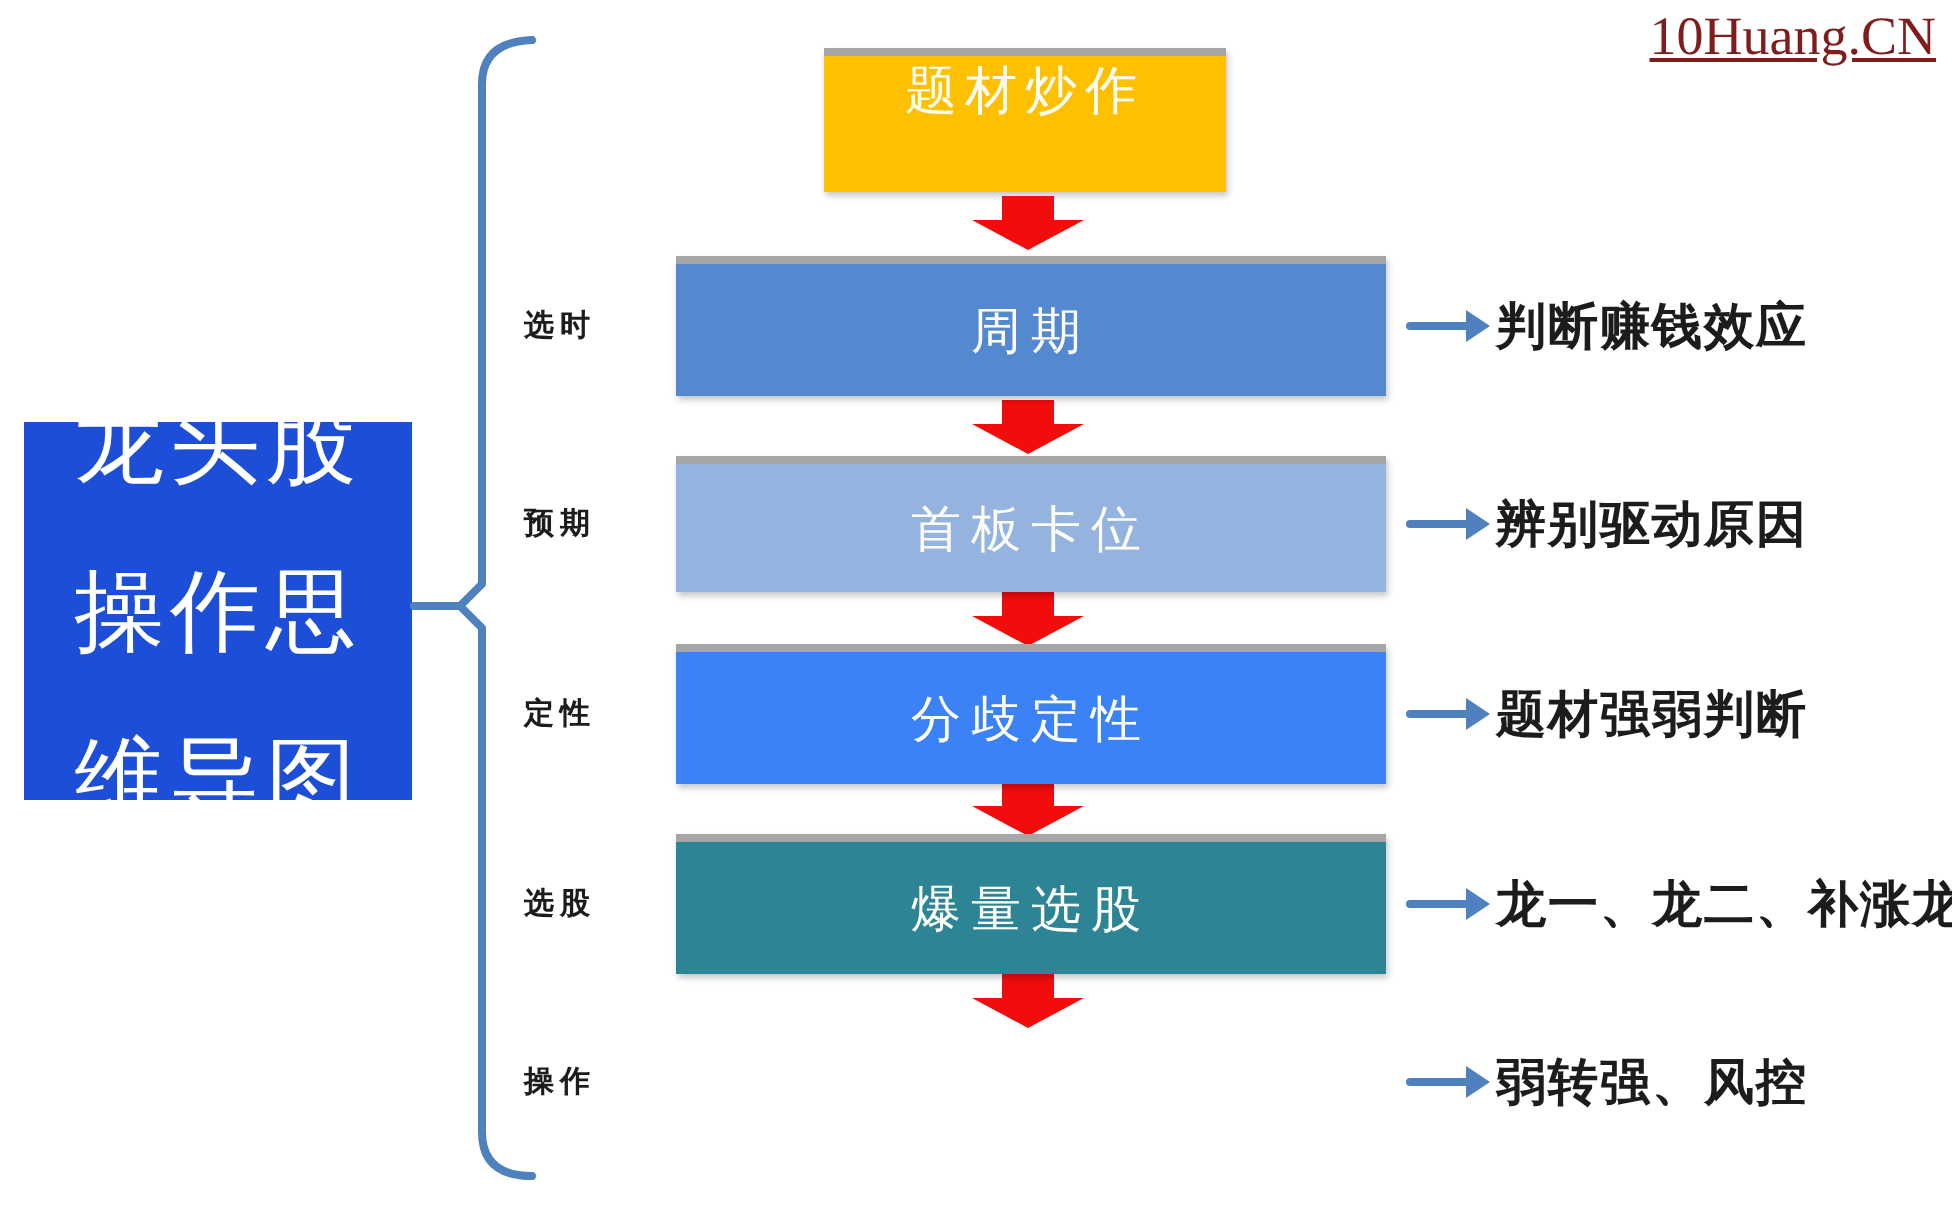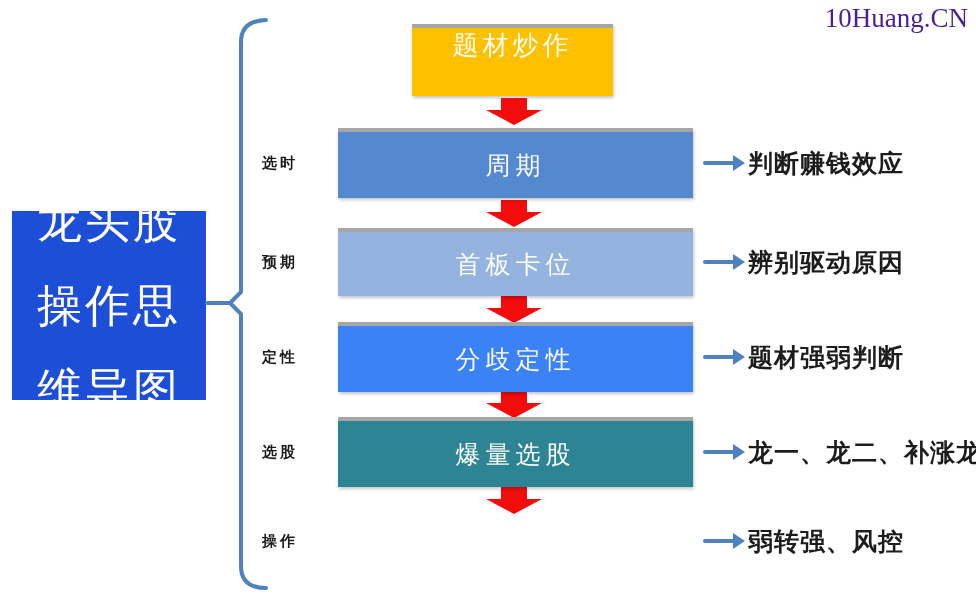--- a/index.html
+++ b/index.html
@@ -3,21 +3,21 @@
 <meta charset="utf-8">
 <style>
   html,body{margin:0;padding:0;background:#ffffff;}
   #stage{
     position:relative;width:976px;height:607px;background:#ffffff;overflow:hidden;
     font-family:"Liberation Sans",sans-serif;
   }
   
   .watermark{
     position:absolute;top:3px;right:8px;
-    font-family:"Liberation Serif",serif;font-size:27px;color:#4c1d95;
+    font-family:"Liberation Serif",serif;font-size:27px;color:#7f1d1d;text-decoration:underline;
   }
   
   .title-box{
     position:absolute;left:12px;top:211px;width:194px;height:189px;
     display:flex;flex-direction:column;justify-content:center;align-items:center;
     color:#ffffff;font-family:"Liberation Serif",serif;
     font-size:45px;line-height:60px;letter-spacing:3px;text-align:center;
   }
   
   .bracket{position:absolute;left:200px;top:14px;width:80px;height:586px;}

